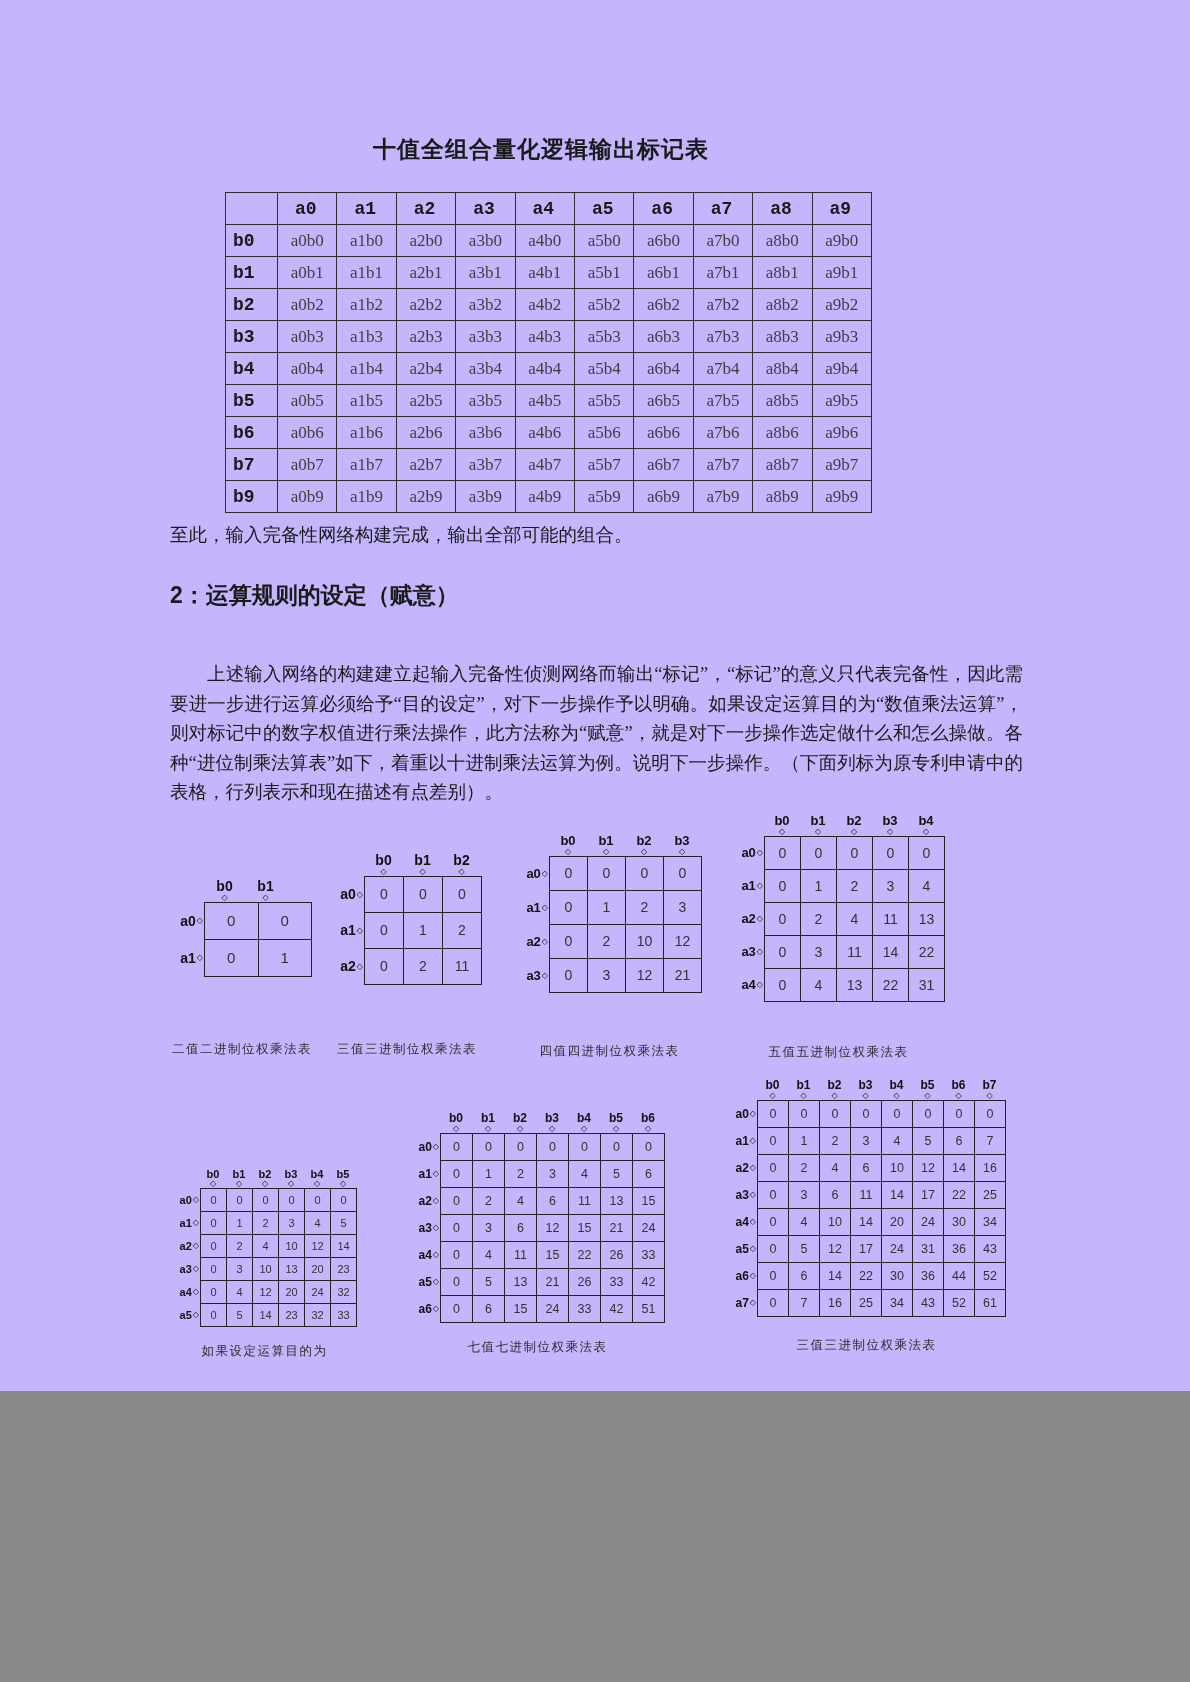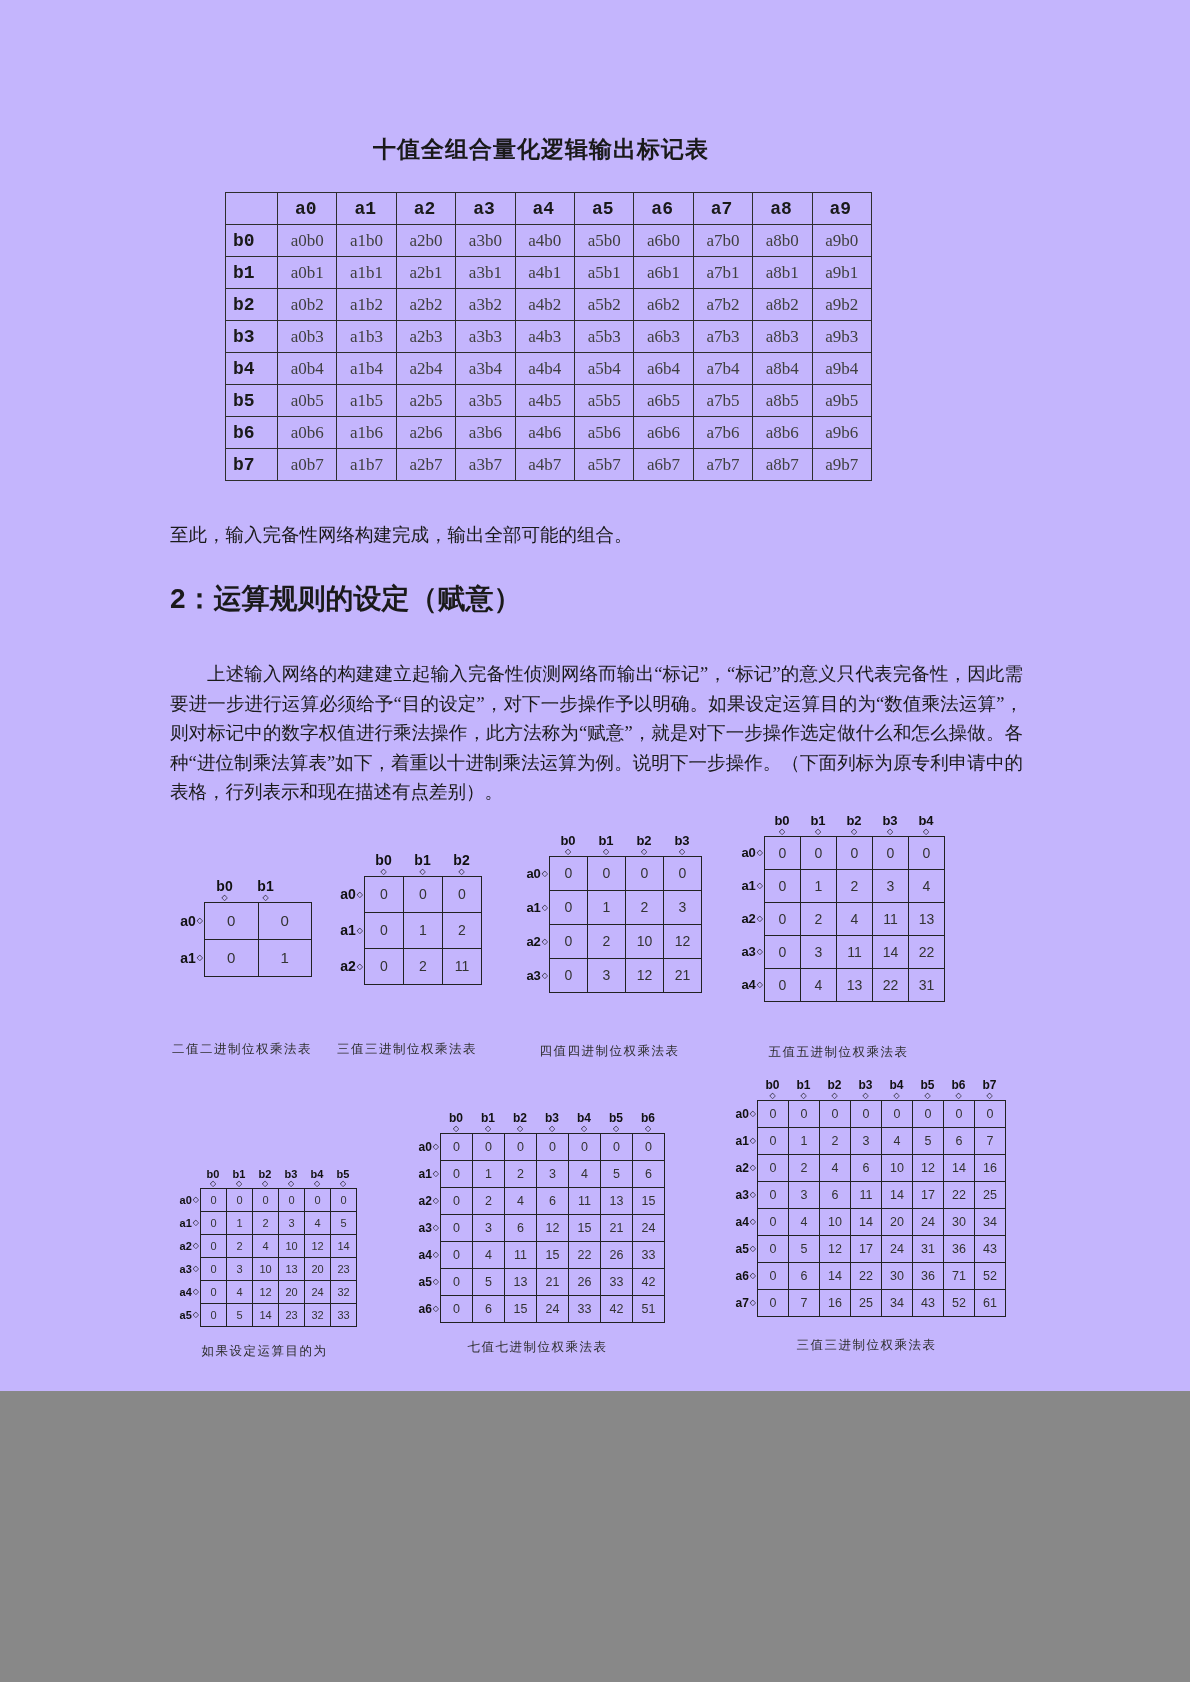--- a/index.html
+++ b/index.html
@@ -41,21 +41,21 @@
     font-family:"Liberation Serif",serif;
   }
 
   
   .after-text{
     position:absolute;left:170px;top:522px;width:860px;
     font-size:18.5px;
   }
   .section-heading{
     position:absolute;left:170px;top:580px;width:860px;
-    font-size:28px;font-weight:bold;
+    font-size:23px;font-weight:bold;
     font-family:"Liberation Sans",sans-serif;
   }
   .paragraph{
     position:absolute;left:170px;top:660px;width:853px;
     font-size:18.5px;line-height:29.6px;
     text-indent:2em;text-align:justify;
   }
 
   
   .fig{
@@ -220,20 +220,33 @@
           <td>a1b7</td>
           <td>a2b7</td>
           <td>a3b7</td>
           <td>a4b7</td>
           <td>a5b7</td>
           <td>a6b7</td>
           <td>a7b7</td>
           <td>a8b7</td>
           <td>a9b7</td>
         </tr>
+        <tr>
+          <th class="rowh">b9</th>
+          <td>a0b9</td>
+          <td>a1b9</td>
+          <td>a2b9</td>
+          <td>a3b9</td>
+          <td>a4b9</td>
+          <td>a5b9</td>
+          <td>a6b9</td>
+          <td>a7b9</td>
+          <td>a8b9</td>
+          <td>a9b9</td>
+        </tr>
       </tbody>
     </table>
 
   <div class="after-text">至此，输入完备性网络构建完成，输出全部可能的组合。</div>
 
   <div class="section-heading">2：运算规则的设定（赋意）</div>
 
   <div class="paragraph">上述输入网络的构建建立起输入完备性侦测网络而输出“标记”，“标记”的意义只代表完备性，因此需要进一步进行运算必须给予“目的设定”，对下一步操作予以明确。如果设定运算目的为“数值乘法运算”，则对标记中的数字权值进行乘法操作，此方法称为“赋意”，就是对下一步操作选定做什么和怎么操做。各种“进位制乘法算表”如下，着重以十进制乘法运算为例。说明下一步操作。（下面列标为原专利申请中的表格，行列表示和现在描述有点差别）。</div>
 
   <div class="fig" style="left:172px;top:872px;--cw:40px;--ch:36px;--fs:15px;--hfs:14px;--capgap:64px;--lw:32px;">
@@ -868,21 +881,21 @@
               <td>36</td>
               <td>43</td>
             </tr>
             <tr>
               <td>0</td>
               <td>6</td>
               <td>14</td>
               <td>22</td>
               <td>30</td>
               <td>36</td>
-              <td>71</td>
+              <td>44</td>
               <td>52</td>
             </tr>
             <tr>
               <td>0</td>
               <td>7</td>
               <td>16</td>
               <td>25</td>
               <td>34</td>
               <td>43</td>
               <td>52</td>

